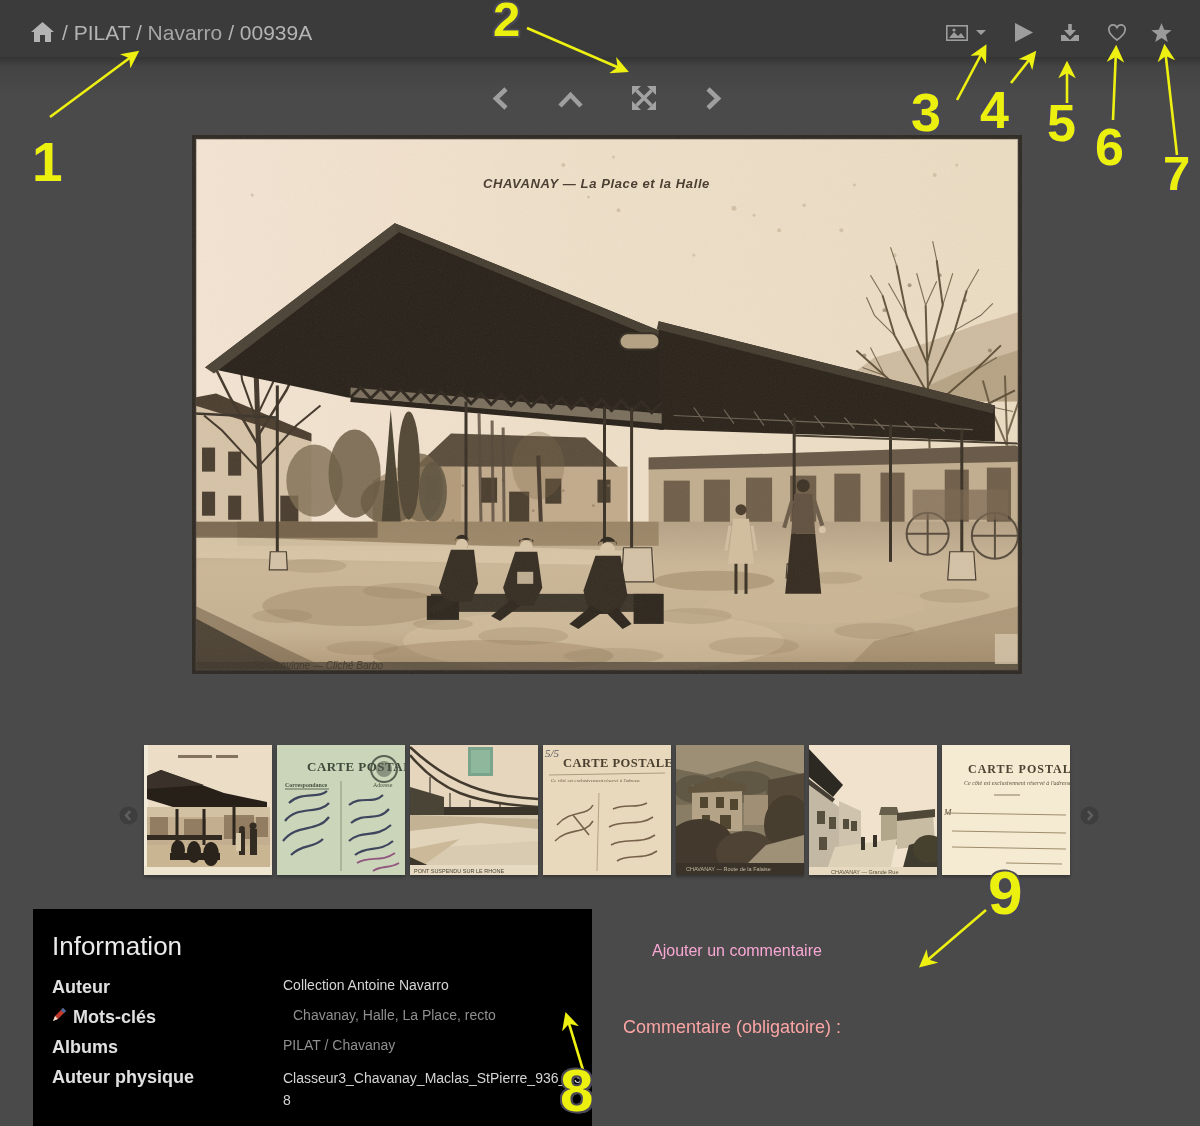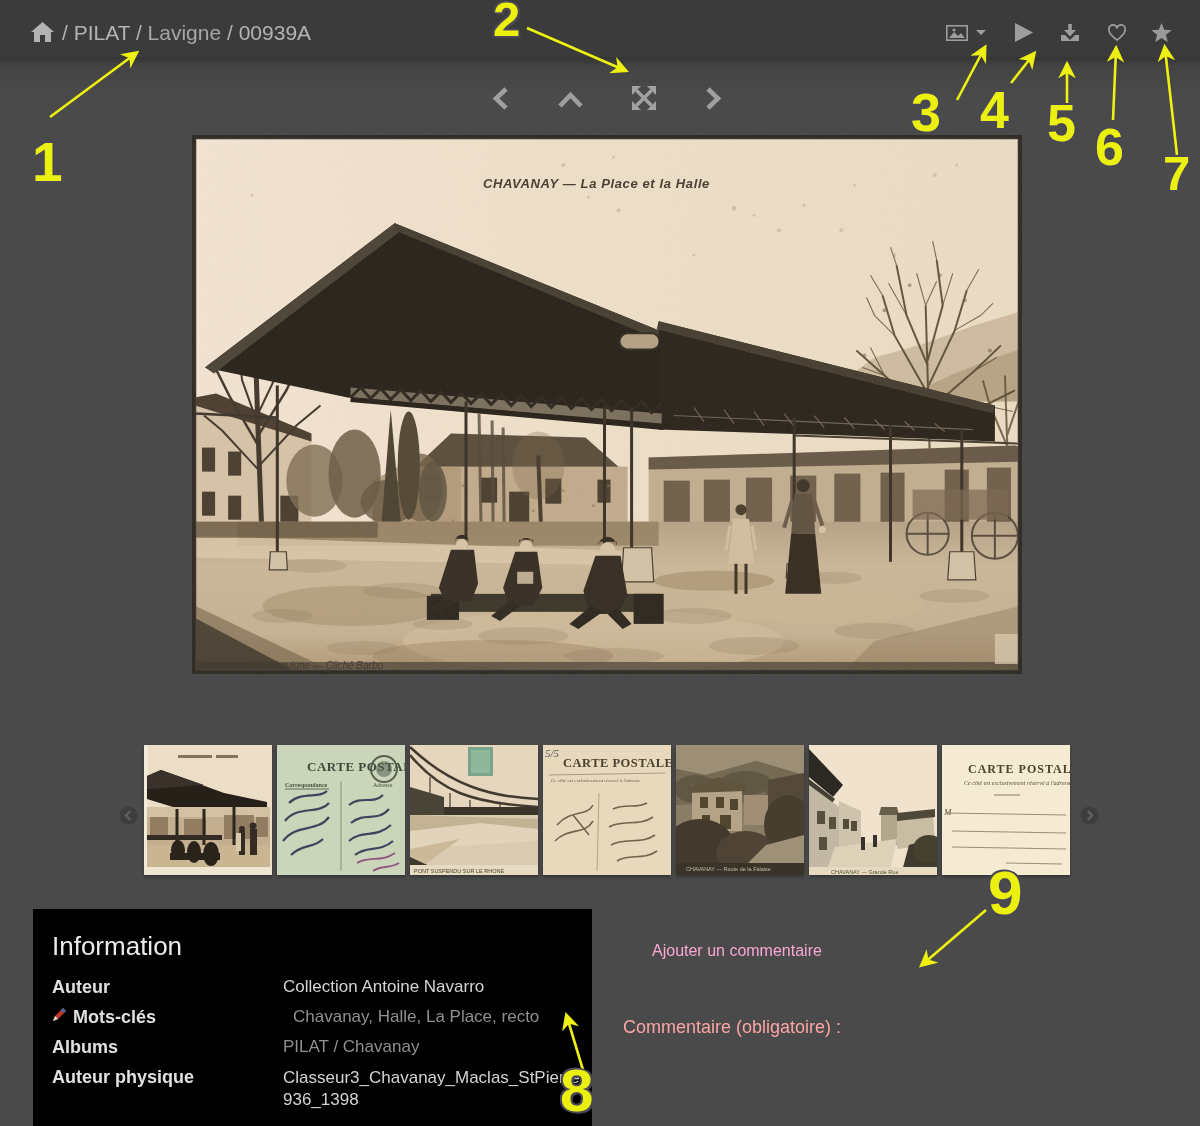--- a/index.html
+++ b/index.html
@@ -11,38 +11,38 @@
   #crumb { position:absolute; left:32px; top:21px; color:#b3b3b3; font-size:21px; }
   #crumb .dim { color:#a6a6a6; }
   .ticon { position:absolute; top:22px; }
   #photo { position:absolute; left:192px; top:135px; width:768px; height:539px; }
   #thumbs { position:absolute; left:0; top:745px; }
   .thumb { position:absolute; top:0; width:128px; height:130px; overflow:hidden; box-shadow:0 2px 3px rgba(0,0,0,0.3); }
   #info { position:absolute; left:33px; top:909px; width:559px; height:217px; background:#000000; }
   #info h2 { font-family:"Liberation Sans", sans-serif; font-weight:400; font-size:26px; color:#eaeaea;
              position:absolute; left:19px; top:22px; }
   .lbl { position:absolute; left:19px; font-size:18px; font-weight:700; color:#e0e0e0; }
-  .val { position:absolute; left:250px; font-size:17px; color:#d4d4d4; }
+  .val { position:absolute; left:250px; font-size:14px; color:#d4d4d4; }
   .gval { color:#8f8f8f; }
   #cmt1 { position:absolute; left:652px; top:942px; font-size:16px; color:#f9a8d4; }
   #cmt2 { position:absolute; left:623px; top:1017px; font-size:18px; color:#fca5a5; }
   #ann { position:absolute; left:0; top:0; width:1200px; height:1126px; pointer-events:none; }
   .num { position:absolute; font-weight:700; color:#ecf00e; line-height:1;
          text-shadow:-2px -1px 0 #4a4856, 2px -1px 0 #4a4856, -2px 1px 0 #4a4856, 2px 2px 0 #4a4856, -1px -2px 0 #4a4856, 1px 2px 0 #4a4856;
          font-family:"Liberation Sans", sans-serif; }
 </style>
 </head>
 <body>
 <div id="topbar"></div>
 <div id="grad"></div>
 
 <svg style="position:absolute;left:31px;top:22px" width="23" height="21" viewBox="0 0 23 21">
   <path d="M11.5 0 L23 10 L20 10 L20 20 L14 20 L14 13 L9 13 L9 20 L3 20 L3 10 L0 10 Z" fill="#b3b3b3"></path>
 </svg>
-<div id="crumb" style="left:62px">/ PILAT / <span class="dim">Lavigne</span> / 00939A</div>
+<div id="crumb" style="left:62px">/ PILAT / <span class="dim">Navarro</span> / 00939A</div>
 
 <svg class="ticon" style="left:946px;top:25px" width="42" height="16" viewBox="0 0 42 16">
   <rect x="0.8" y="0.8" width="20.4" height="14.4" fill="none" stroke="#9d9d9d" stroke-width="1.6"></rect>
   <path d="M3 13 L8 7 L12 11 L15 8 L19 13 Z" fill="#9d9d9d"></path>
   <circle cx="8" cy="5" r="1.6" fill="#9d9d9d"></circle>
   <path d="M30 5 L40 5 L35 10 Z" fill="#9d9d9d"></path>
 </svg>
 <svg class="ticon" style="left:1014px;top:23px" width="19" height="19" viewBox="0 0 19 19">
   <path d="M1 0 L19 9.5 L1 19 Z" fill="#9d9d9d"></path>
 </svg>

